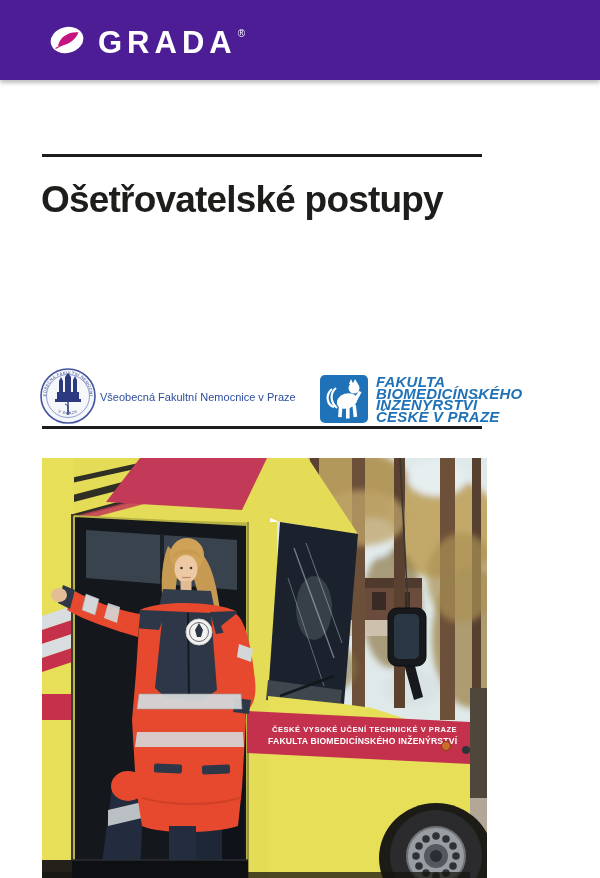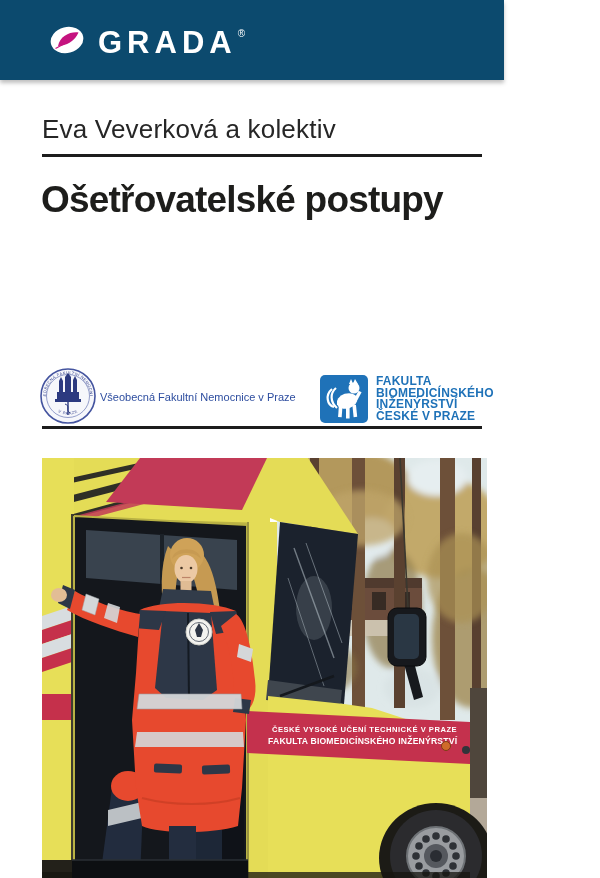--- a/index.html
+++ b/index.html
@@ -1,39 +1,39 @@
 <!DOCTYPE html>
 <html><head>
 <meta charset="utf-8">
 <style>
   html,body{margin:0;padding:0;background:#ffffff;}
   .cover{position:relative;width:600px;height:878px;background:#ffffff;overflow:hidden;
          font-family:"Liberation Sans",sans-serif;}
   
-  .band{position:absolute;left:0;top:0;width:504px;height:80px;background:#0c4a6e;
+  .band{position:absolute;left:0;top:0;width:600px;height:80px;background:#4c1d95;
         box-shadow:0 3px 4px rgba(0,0,0,.25);}
   .brand{position:absolute;left:48px;top:23px;display:flex;align-items:center;}
   .brand-word{color:#fff;font-weight:bold;font-size:31px;letter-spacing:5px;line-height:1;
               transform:scaleY(1.02);}
   .brand-reg{color:#fff;font-size:10px;vertical-align:top;position:relative;top:-9px;left:1px;}
   .leaf-wrap{margin-right:10px;display:block;}
   
   .author{position:absolute;left:42px;top:114px;font-size:26px;color:#262626;letter-spacing:.2px;}
   .rule{position:absolute;left:42px;width:440px;height:3px;background:#1c1c1c;}
   .rule-1{top:154px;}
   .rule-2{top:426px;}
   .title{position:absolute;left:41px;top:176px;font-size:37px;font-weight:bold;color:#1d1d1b;
          line-height:48px;letter-spacing:-0.8px;}
   
   .logos{position:absolute;left:40px;top:366px;width:445px;height:60px;}
   .seal{position:absolute;left:0;top:2px;}
   .hosp-name{position:absolute;left:60px;top:25px;font-size:11px;font-weight:normal;color:#2d4d9f;}
   .fac-logo{position:absolute;left:280px;top:9px;}
-  .fac-text{position:absolute;left:336px;top:10px;font-size:12px;font-weight:bold;color:#1f72b8;
-            line-height:11.5px;letter-spacing:.2px;}
+  .fac-text{position:absolute;left:336px;top:10px;font-size:15px;font-weight:bold;color:#1f72b8;
+            line-height:11.5px;letter-spacing:.2px;font-style:italic;}
   
   .photo{position:absolute;left:42px;top:458px;width:401px;height:420px;}
   .photo svg{display:block;}
   svg text.stripe1{font-family:"Liberation Sans",sans-serif;font-weight:bold;fill:#ffffff;}
 </style>
 </head>
 <body>
 
 <div class="cover">
 
@@ -44,21 +44,20 @@
           <ellipse cx="19" cy="17" rx="16.5" ry="13" fill="#ffffff" transform="rotate(-14 19 17)"></ellipse>
           <path d="M10,23 C12,13 22,8.5 30.5,9.5 C27,18 18,23 10,23 Z" fill="#c5137f"></path>
           <path d="M7.5,25.5 C12,23 17,20.5 21,18" stroke="#c5137f" stroke-width="1.2" fill="none"></path>
         </svg>
       </span>
       <span class="brand-word">GRADA</span>
       <span class="brand-reg">®</span>
     </div>
   </div>
 
-  <div class="author">Eva Veverková a kolektiv</div>
   <div class="rule rule-1"></div>
 
   <div class="title">
     <div>Ošetřovatelské postupy</div>
   </div>
 
   <div class="logos">
     <span class="seal">
       <svg width="56" height="56" viewBox="0 0 56 56">
         <circle cx="28" cy="28" r="27" fill="#f6f7fb" stroke="#44549f" stroke-width="1.6"></circle>

